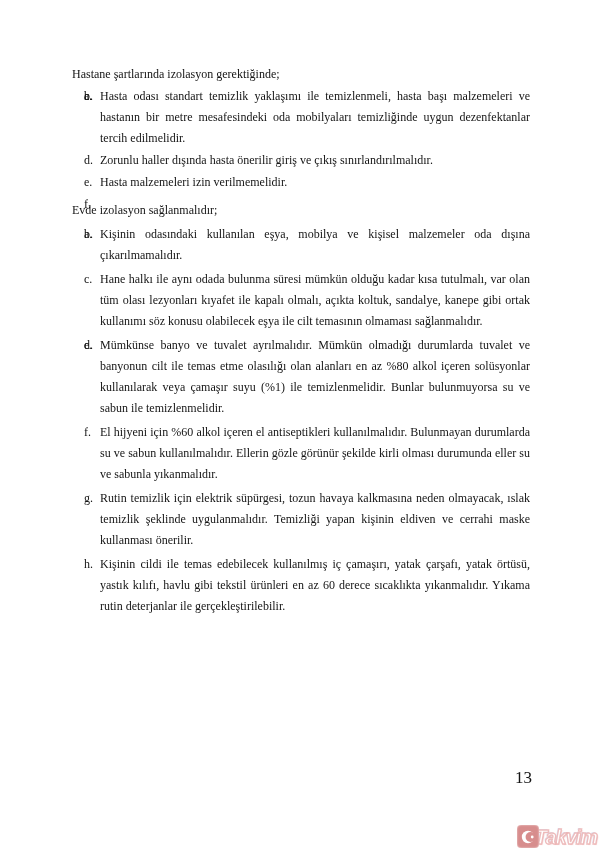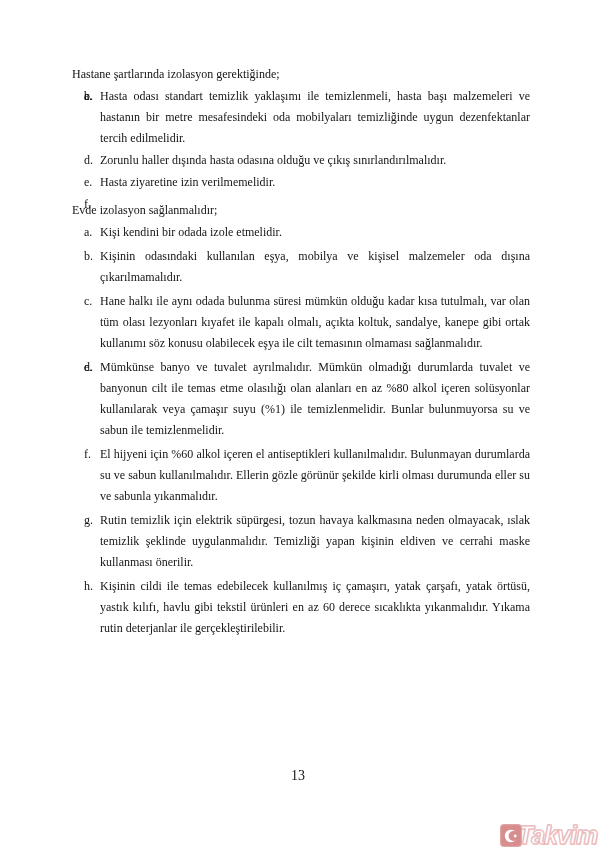--- a/index.html
+++ b/index.html
@@ -19,37 +19,37 @@
   }
   .section-heading.second{margin-top:7px;}
   .doc-list{margin:0;padding:0;}
   .item{
     position:relative;padding-left:28px;text-align:justify;
     text-align-last:left;margin:0 0 1px 0;
   }
   .list-home .item{margin-bottom:3px;}
   .marker{position:absolute;left:12px;top:0;}
   .page-number{
-    position:absolute;top:768px;left:72px;width:452px;
-    font-size:14px;text-align:center;color:#141414;
+    position:absolute;top:768px;left:80px;width:452px;
+    font-size:17px;text-align:right;color:#141414;
   }
   
   .watermark{
     position:absolute;right:-12px;bottom:1px;
     display:flex;align-items:center;opacity:0.62;
     font-family:"Liberation Sans","DejaVu Sans",sans-serif;
   }
   .wm-badge{
     width:22px;height:23px;border-radius:4px;
     background:#c04848;display:inline-flex;align-items:center;justify-content:center;
     margin-right:-4px;box-shadow:0 0 2px rgba(255,255,255,0.8) inset;
     position:relative;z-index:1;flex:0 0 auto;
   }
   .wm-text{
-    font-weight:bold;font-style:italic;font-size:25px;letter-spacing:-1px;
+    font-weight:bold;font-style:italic;font-size:20px;letter-spacing:-1px;
     color:#ffffff;
     -webkit-text-stroke:1.3px rgba(225,130,130,0.85);
     text-shadow:-1px -1px 0 rgba(170,190,230,0.6),1px 1px 1px rgba(230,150,150,0.7);
     line-height:1;
   }
   .wm-domain{
     font-size:7px;color:#cf8f8f;letter-spacing:0.5px;
     transform:rotate(-90deg);transform-origin:center;
     margin-left:-2px;white-space:nowrap;
   }
@@ -68,37 +68,36 @@
       </div>
       <div class="item">
         <span class="marker">b.</span>
       </div>
       <div class="item">
         <span class="marker">c.</span>
         <span>Hasta odası standart temizlik yaklaşımı ile temizlenmeli, hasta başı malzemeleri ve hastanın bir metre mesafesindeki oda mobilyaları temizliğinde uygun dezenfektanlar tercih edilmelidir.</span>
       </div>
       <div class="item">
         <span class="marker">d.</span>
-        <span>Zorunlu haller dışında hasta odasına olduğu ve çıkış sınırlandırılmalıdır.</span>
+        <span>Zorunlu haller dışında hasta önerilir giriş ve çıkış sınırlandırılmalıdır.</span>
       </div>
       <div class="item">
         <span class="marker">e.</span>
-        <span>Hasta ziyaretine izin verilmemelidir.</span>
+        <span>Hasta malzemeleri izin verilmemelidir.</span>
       </div>
       <div class="item">
         <span class="marker">f.</span>
       </div>
     </div>
 
     <div class="section-heading second">Evde izolasyon sağlanmalıdır;</div>
 
     <div class="doc-list list-home">
       <div class="item">
         <span class="marker">a.</span>
-        <span>Kişi kendini bir odada izole etmelidir.</span>
       </div>
       <div class="item">
         <span class="marker">b.</span>
         <span>Kişinin odasındaki kullanılan eşya, mobilya ve kişisel malzemeler oda dışına çıkarılmamalıdır.</span>
       </div>
       <div class="item">
         <span class="marker">c.</span>
         <span>Hane halkı ile aynı odada bulunma süresi mümkün olduğu kadar kısa tutulmalı, var olan tüm olası lezyonları kıyafet ile kapalı olmalı, açıkta koltuk, sandalye, kanepe gibi ortak kullanımı söz konusu olabilecek eşya ile cilt temasının olmaması sağlanmalıdır.</span>
       </div>
       <div class="item">

